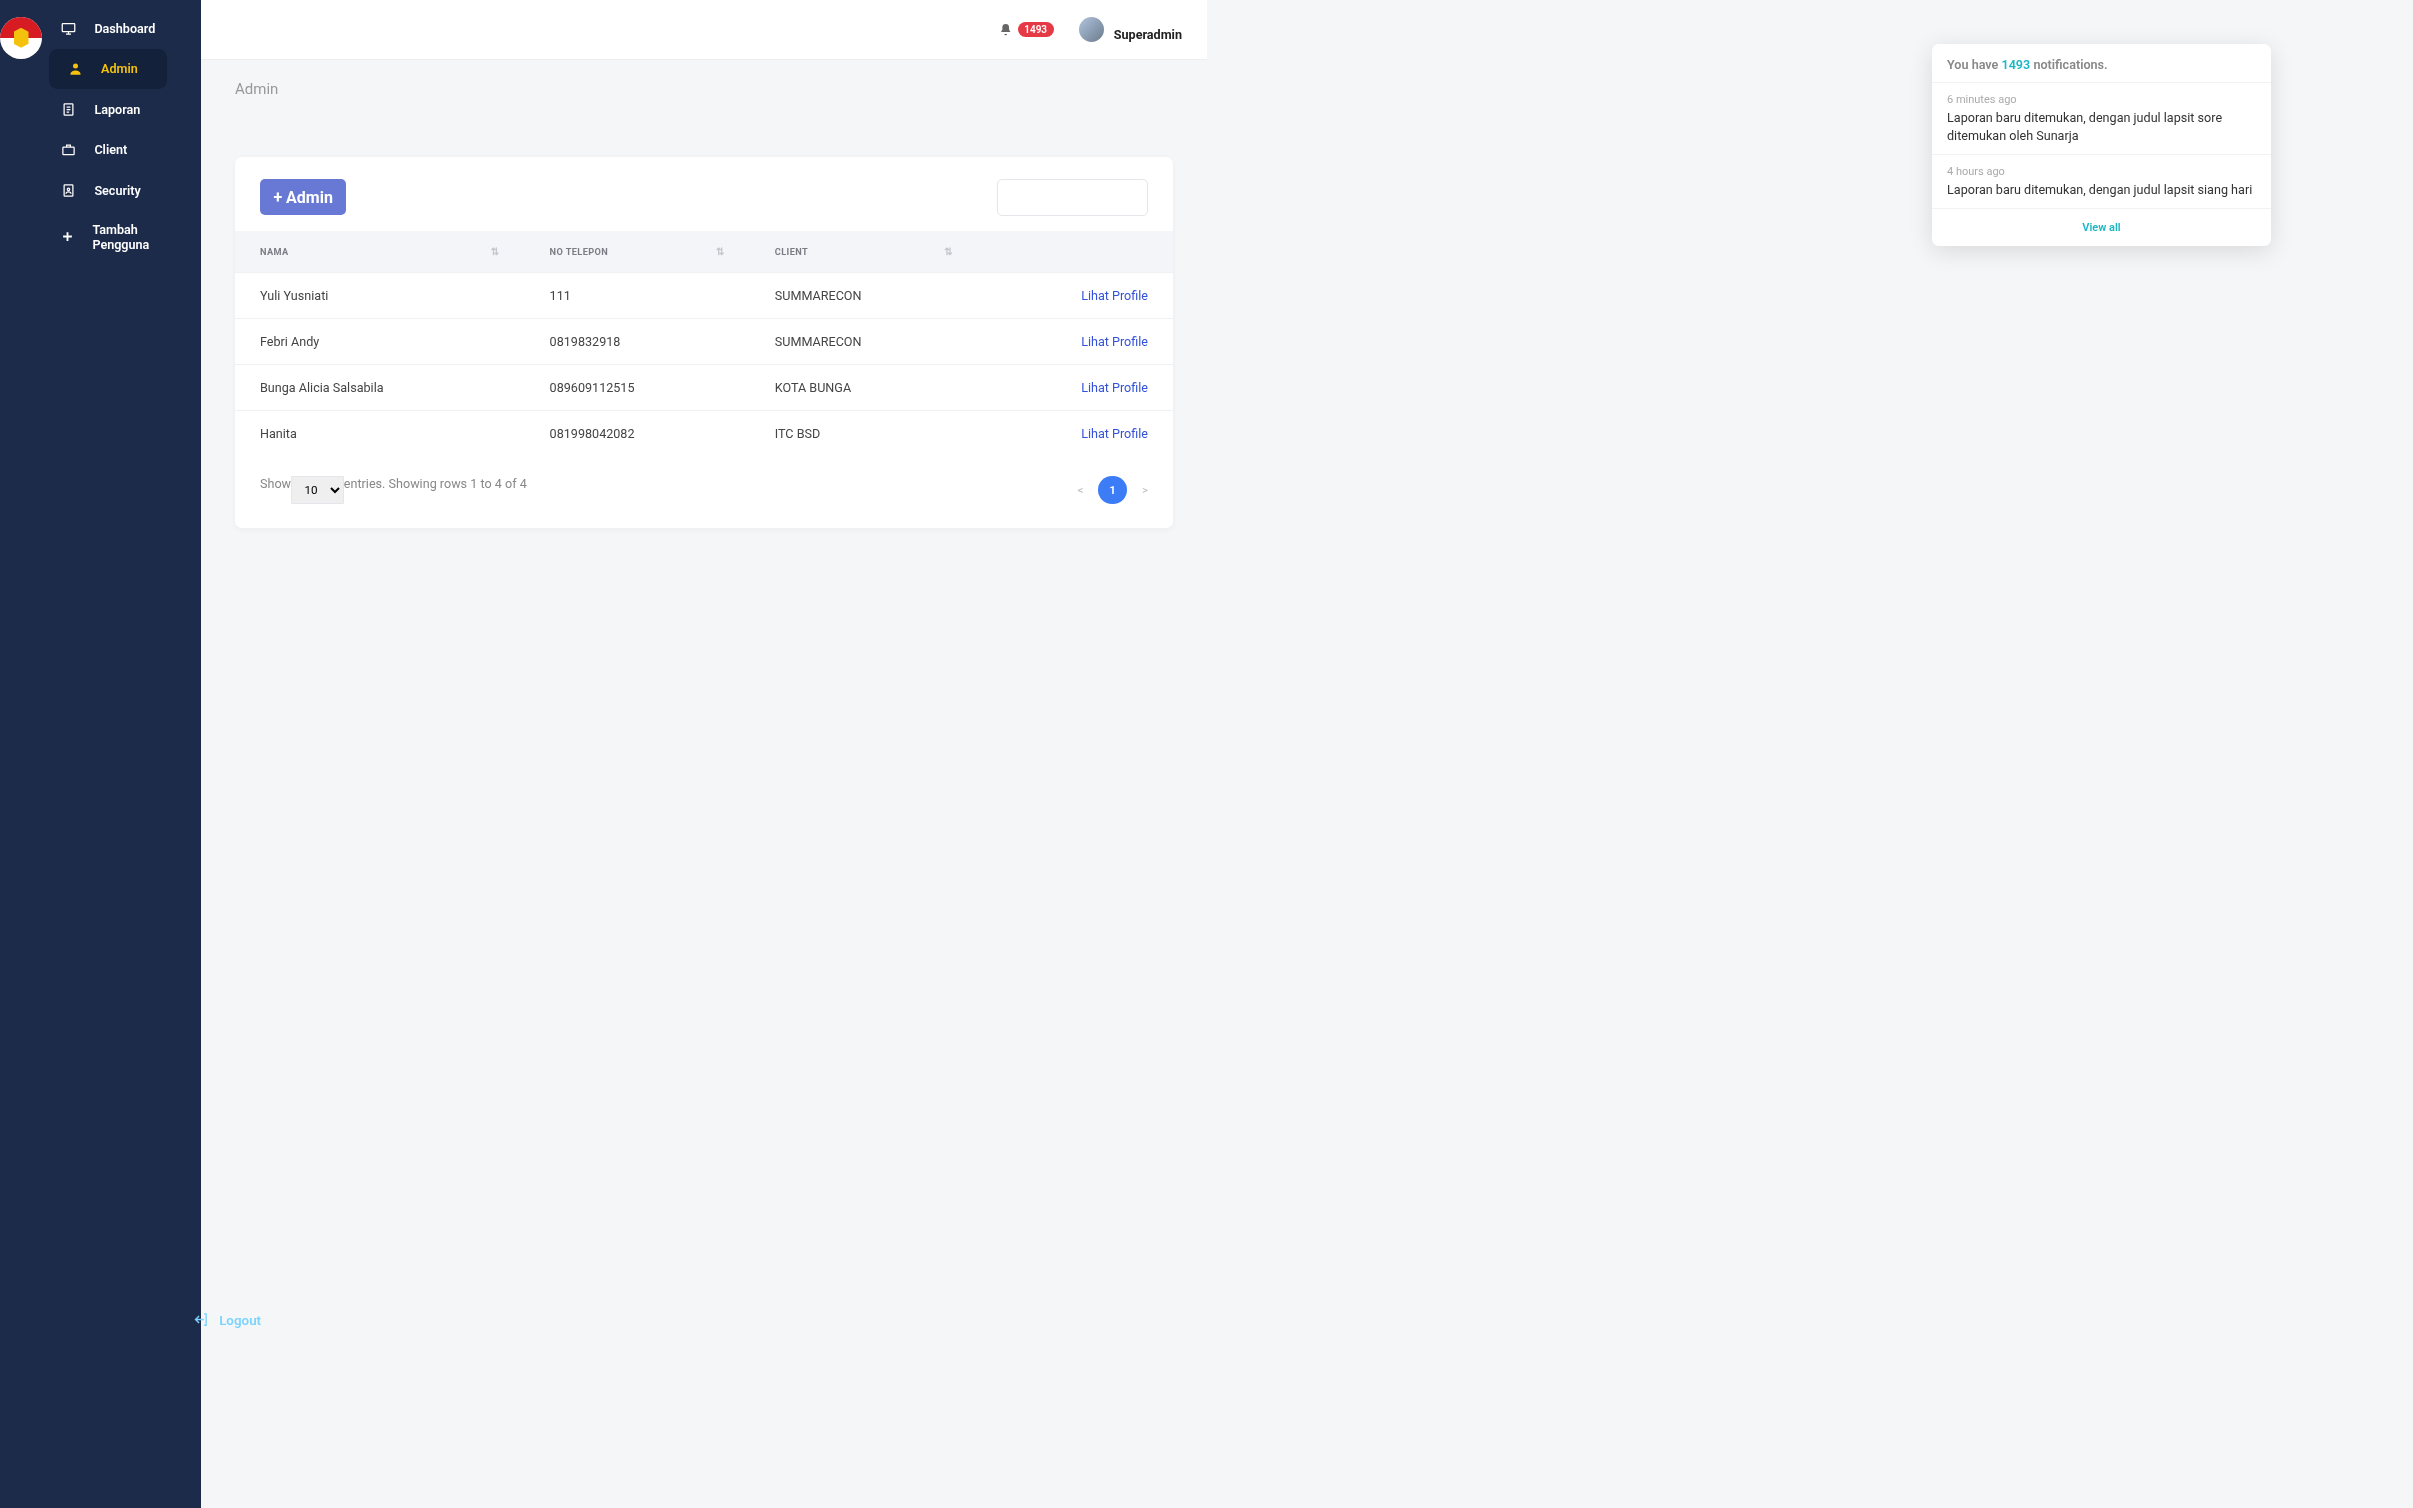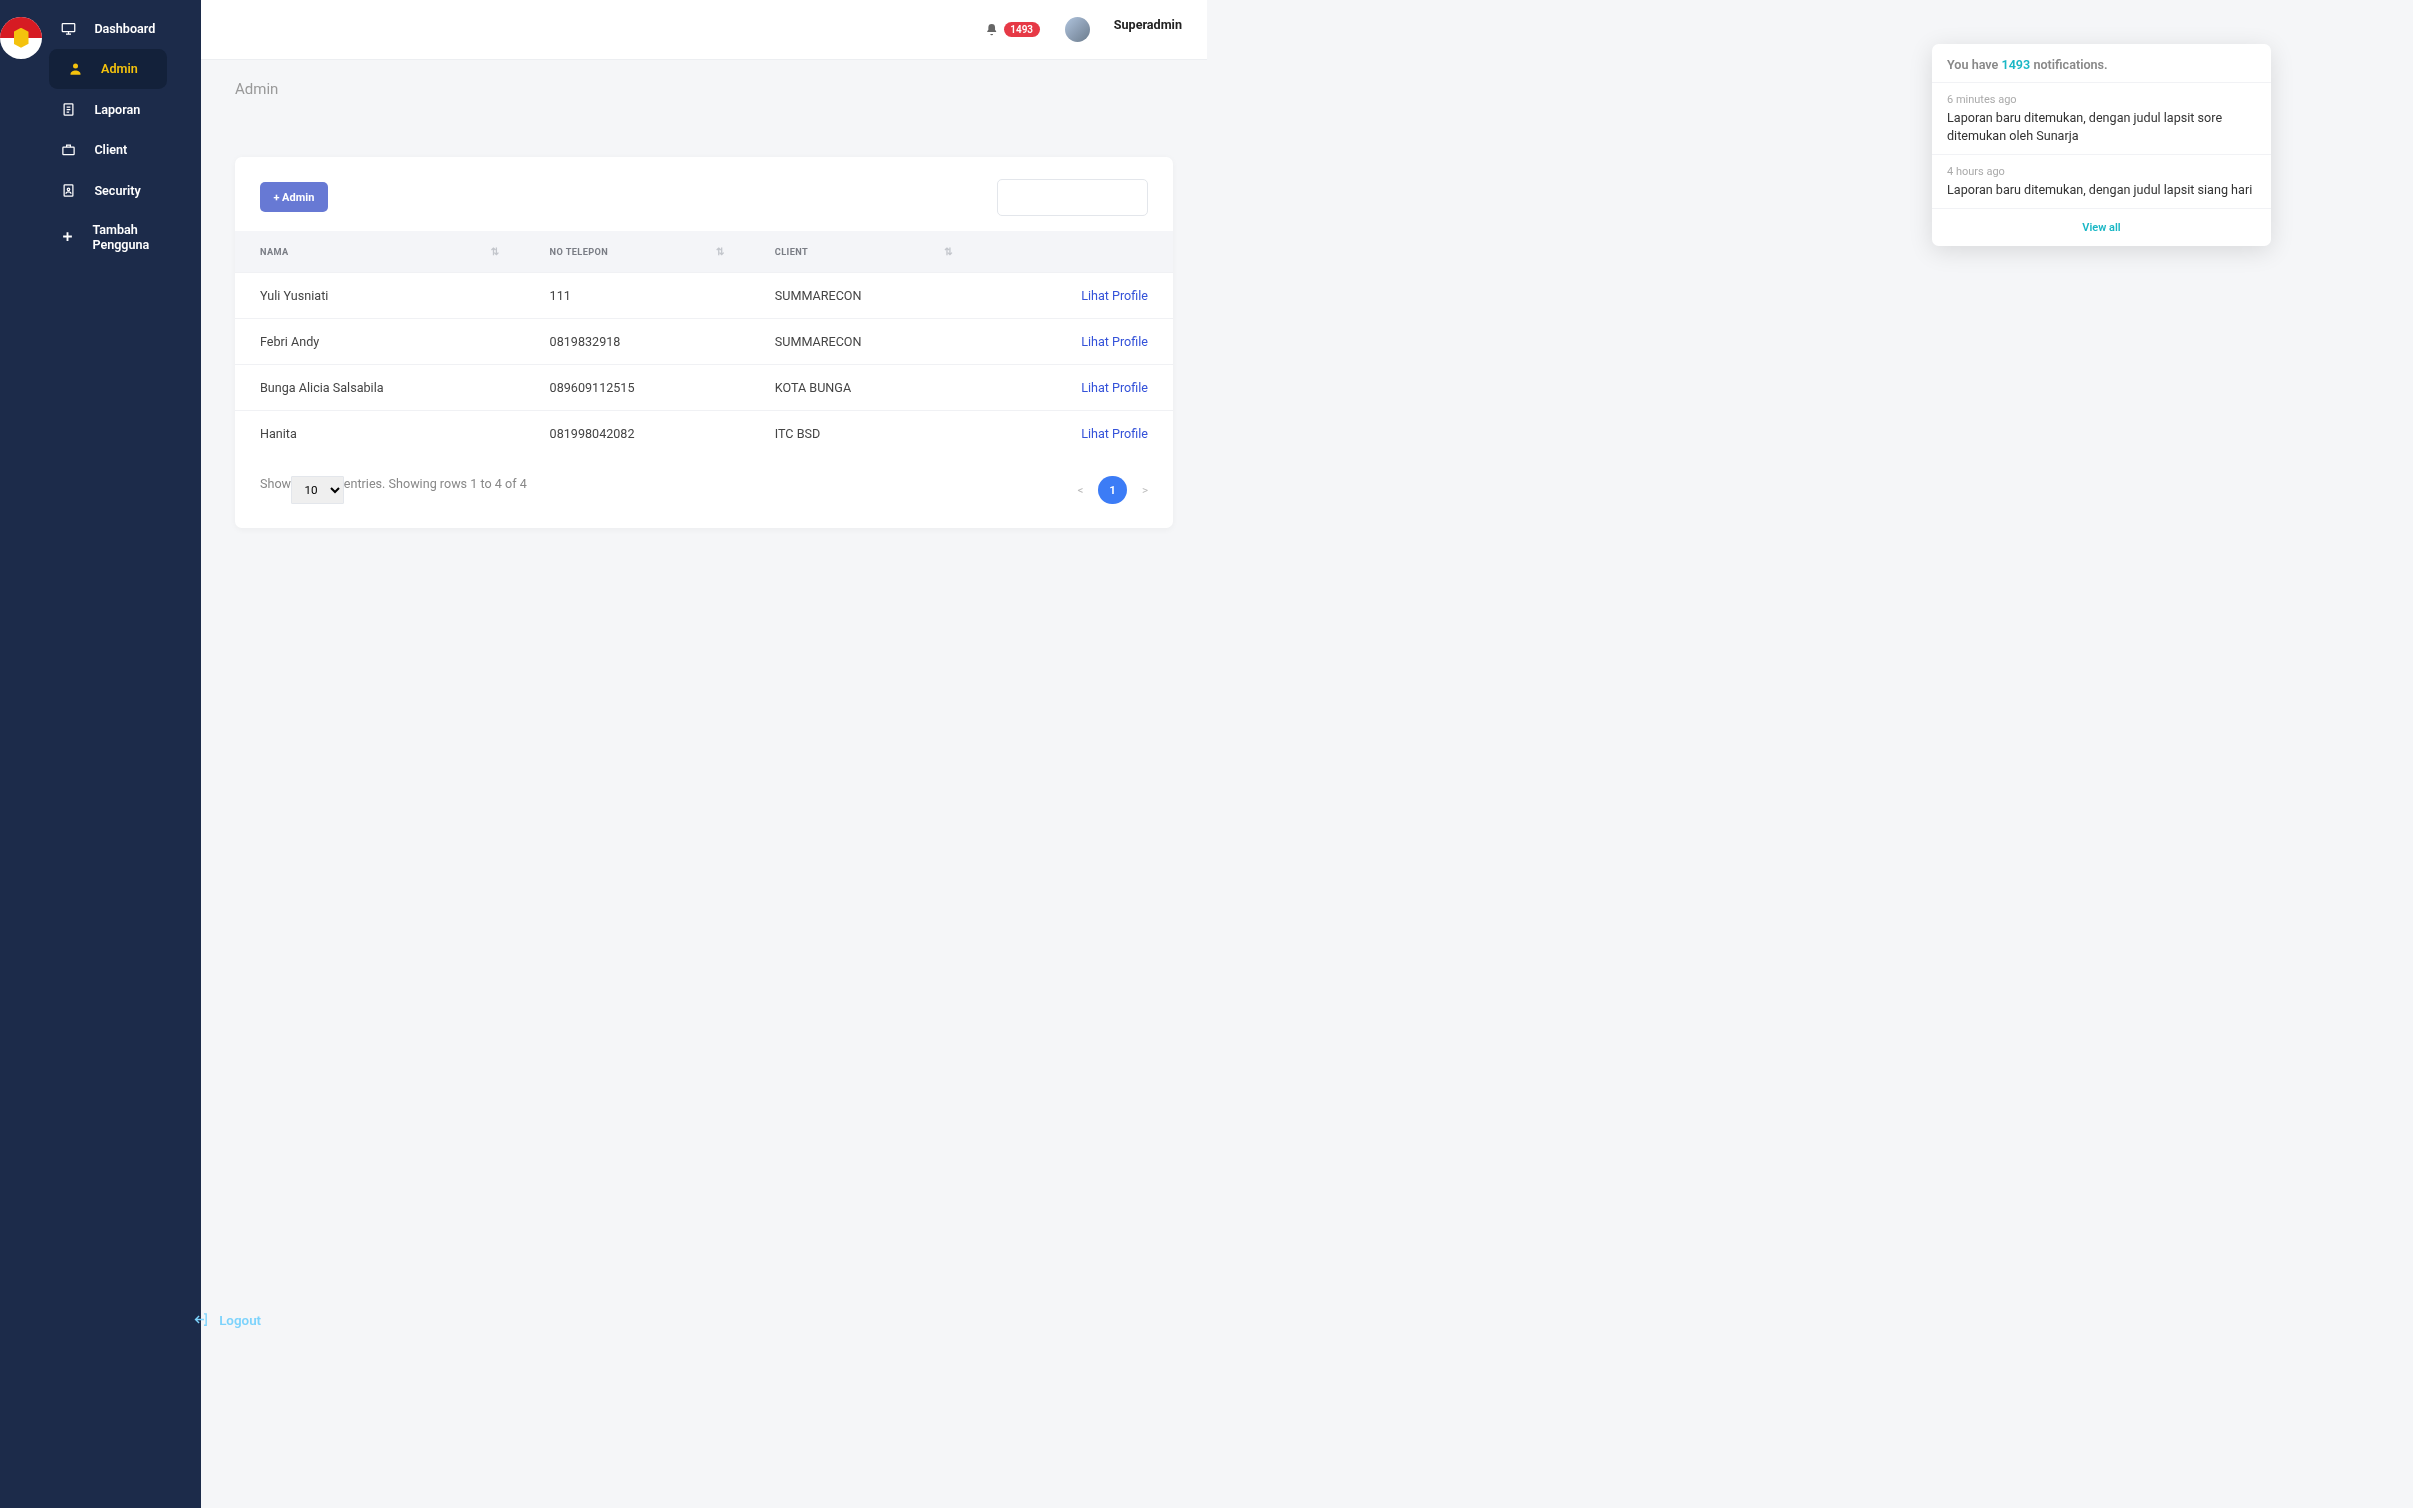--- a/index.html
+++ b/index.html
@@ -50,35 +50,35 @@
       height: 60px; background:#fff; border-bottom:0.8px solid #eceef1;
       display:flex; align-items:center; justify-content:flex-end;
       padding: 0 25px;
     }
     .bell-wrap { display:flex; align-items:center; gap:5px; margin-right: 25px; cursor:pointer; }
     .bell { width:13.4px; height:13.4px; fill:#666; }
     .badge {
       background:#e63946; color:#fff; font-size:10px; font-weight:600;
       padding: 1.7px 6.7px; border-radius: 8.4px;
     }
-    .user-wrap { display:flex; align-items:flex-start; gap:24px; cursor:pointer; }
+    .user-wrap { display:flex; align-items:flex-end; gap:10px; cursor:pointer; }
     .avatar { width:25px; height:25px; border-radius:50%; background: linear-gradient(135deg,#b0c4de,#6b7b8c); }
     .username { font-size:12.6px; font-weight:700; color:#222; }
 
     .content { padding: 20px 34px; }
     .page-title { font-size:15px; color:#999; margin-bottom: 59px; }
 
     .card {
       background:#fff; border-radius:6.7px; box-shadow: 0 1.7px 6.7px rgba(0,0,0,.04);
       padding: 15px 0 23.5px;
     }
     .card-top { display:flex; justify-content:space-between; align-items:center; padding: 6.7px 25px 15px; }
     .add-btn {
       background:#6779d4; color:#fff; border:none; border-radius:5px;
-      padding: 8.4px 13.4px; font-size:11px; font-weight:700; cursor:pointer;
+      padding: 8.4px 13.4px; font-size:16px; font-weight:700; cursor:pointer;
     }
     .search-input {
       height:37px; width:151px; border:0.8px solid #e3e6eb; border-radius:5px;
       padding: 0 10px; font-size:11.7px;
     }
 
     table { width:100%; border-collapse: collapse; }
     thead tr { background:#f4f5f8; }
     th {
       text-align:left; font-size:9.2px; letter-spacing:0.4px; font-weight:700;

